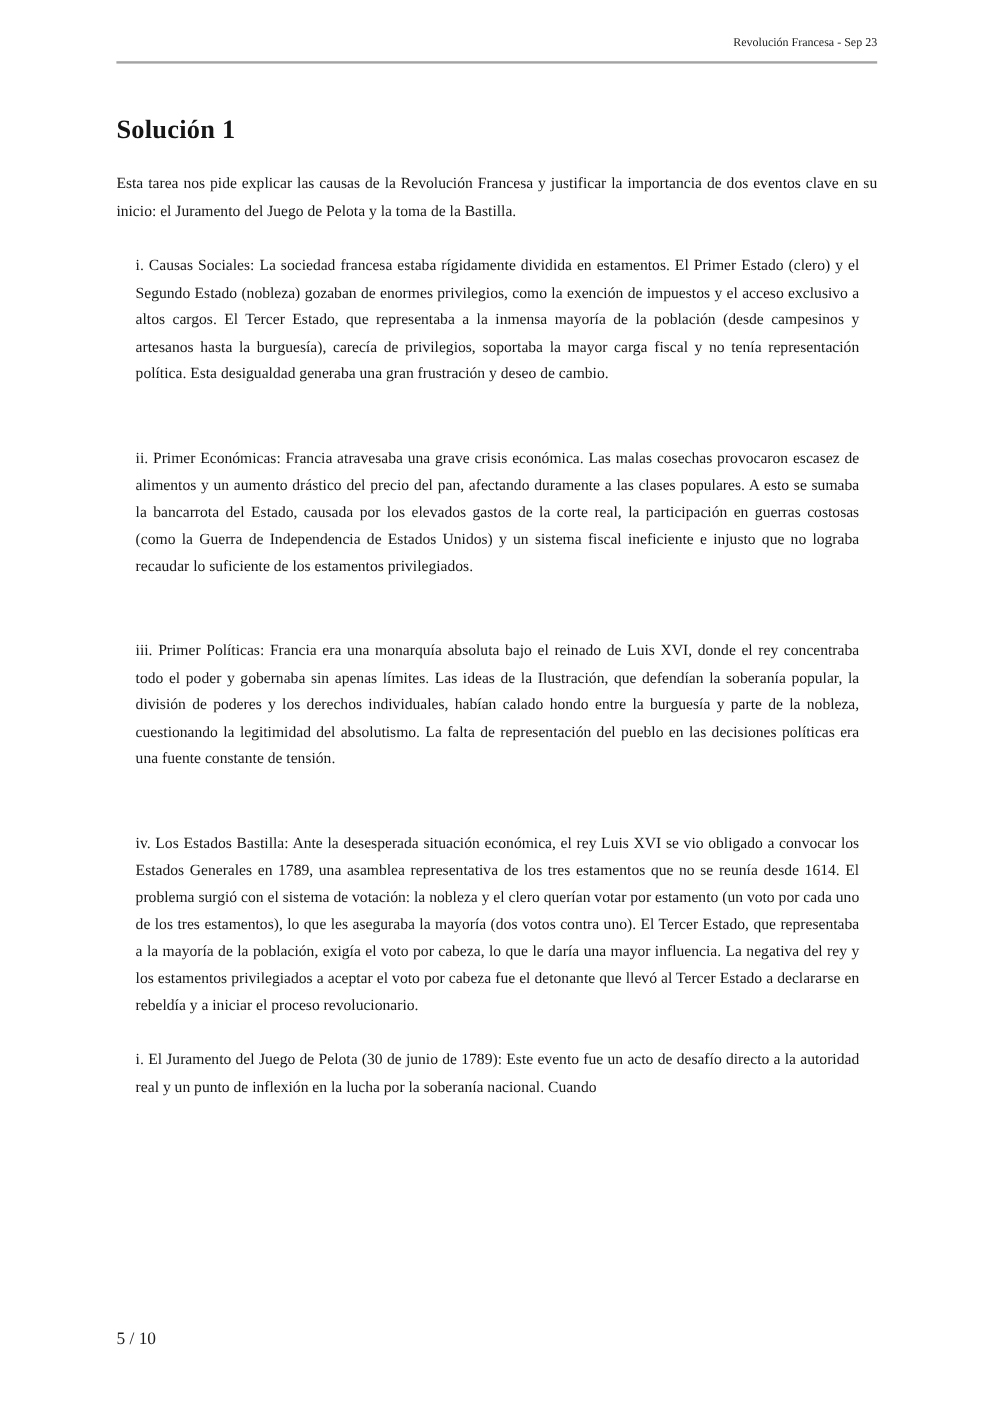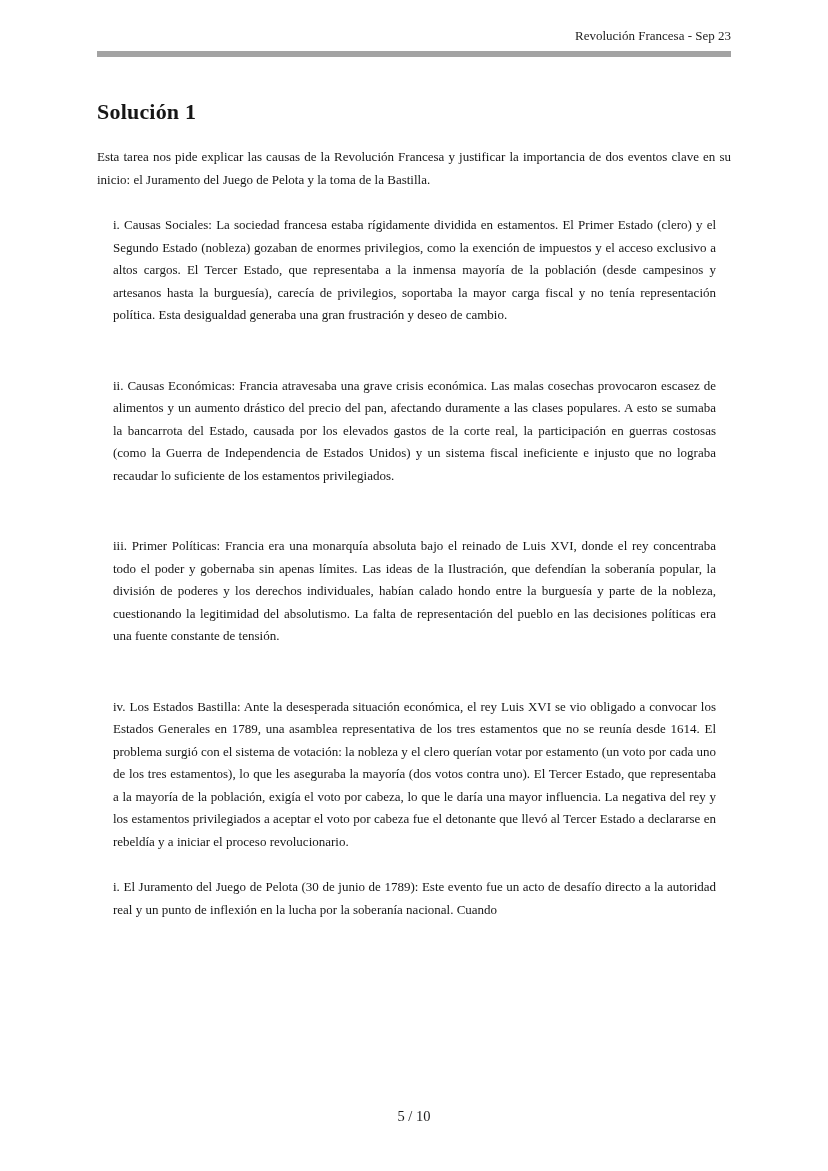--- a/index.html
+++ b/index.html
@@ -10,25 +10,25 @@
     height: 1171px;
     margin: 0 auto;
     background: #ffffff;
     color: #161616;
     font-family: "Liberation Serif", "DejaVu Serif", serif;
     padding: 28px 97px 0 97px;
     overflow: hidden;
   }
   .page-header {
     text-align: right;
-    font-size: 13px;
+    font-size: 10px;
     line-height: 16px;
     color: #1c1c1c;
     padding-bottom: 7px;
-    border-bottom: 6px solid #a3a3a3;
+    border-bottom: 2px solid #a3a3a3;
   }
   .section-title {
     font-size: 22px;
     font-weight: bold;
     margin: 42px 0 21px 0;
     letter-spacing: 0.2px;
   }
   .body-text p {
     margin: 0 0 9px 0;
     font-size: 13px;
@@ -40,21 +40,20 @@
     padding: 0 15px 0 16px;
   }
   .list p.li { margin: 0 0 48px 0; }
   .list p.li:last-child { margin-bottom: 0; }
   .li b { font-weight: normal; }
   .page-footer {
     position: absolute;
     left: 97px;
     right: 97px;
     bottom: 46px;
-    text-align: center;
     font-size: 14.5px;
     color: #1c1c1c;
   }
 </style>
 </head>
 <body>
 
 <div class="page">
 
   <header class="page-header">
@@ -69,21 +68,21 @@
 
 
     <div class="list">
       <p class="li">
         <span>i.</span>
         <b>Causas Sociales:</b>
         <span>La sociedad francesa estaba rígidamente dividida en estamentos. El Primer Estado (clero) y el Segundo Estado (nobleza) gozaban de enormes privilegios, como la exención de impuestos y el acceso exclusivo a altos cargos. El Tercer Estado, que representaba a la inmensa mayoría de la población (desde campesinos y artesanos hasta la burguesía), carecía de privilegios, soportaba la mayor carga fiscal y no tenía representación política. Esta desigualdad generaba una gran frustración y deseo de cambio.</span>
       </p>
       <p class="li">
         <span>ii.</span>
-        <b>Causas Económicas:</b>
+        <b>Primer Económicas:</b>
         <span>Francia atravesaba una grave crisis económica. Las malas cosechas provocaron escasez de alimentos y un aumento drástico del precio del pan, afectando duramente a las clases populares. A esto se sumaba la bancarrota del Estado, causada por los elevados gastos de la corte real, la participación en guerras costosas (como la Guerra de Independencia de Estados Unidos) y un sistema fiscal ineficiente e injusto que no lograba recaudar lo suficiente de los estamentos privilegiados.</span>
       </p>
       <p class="li">
         <span>iii.</span>
         <b>Primer Políticas:</b>
         <span>Francia era una monarquía absoluta bajo el reinado de Luis XVI, donde el rey concentraba todo el poder y gobernaba sin apenas límites. Las ideas de la Ilustración, que defendían la soberanía popular, la división de poderes y los derechos individuales, habían calado hondo entre la burguesía y parte de la nobleza, cuestionando la legitimidad del absolutismo. La falta de representación del pueblo en las decisiones políticas era una fuente constante de tensión.</span>
       </p>
       <p class="li">
         <span>iv.</span>
         <b>Los Estados Bastilla:</b>

